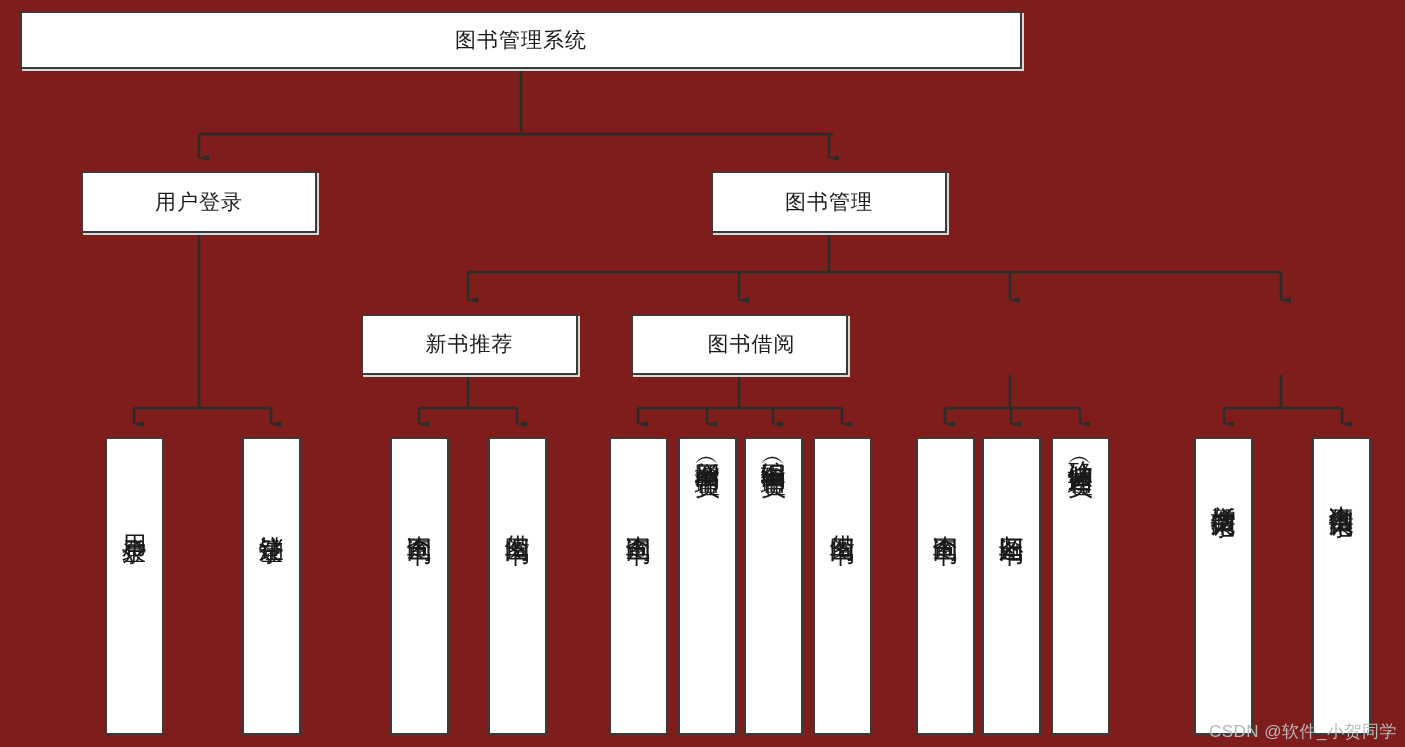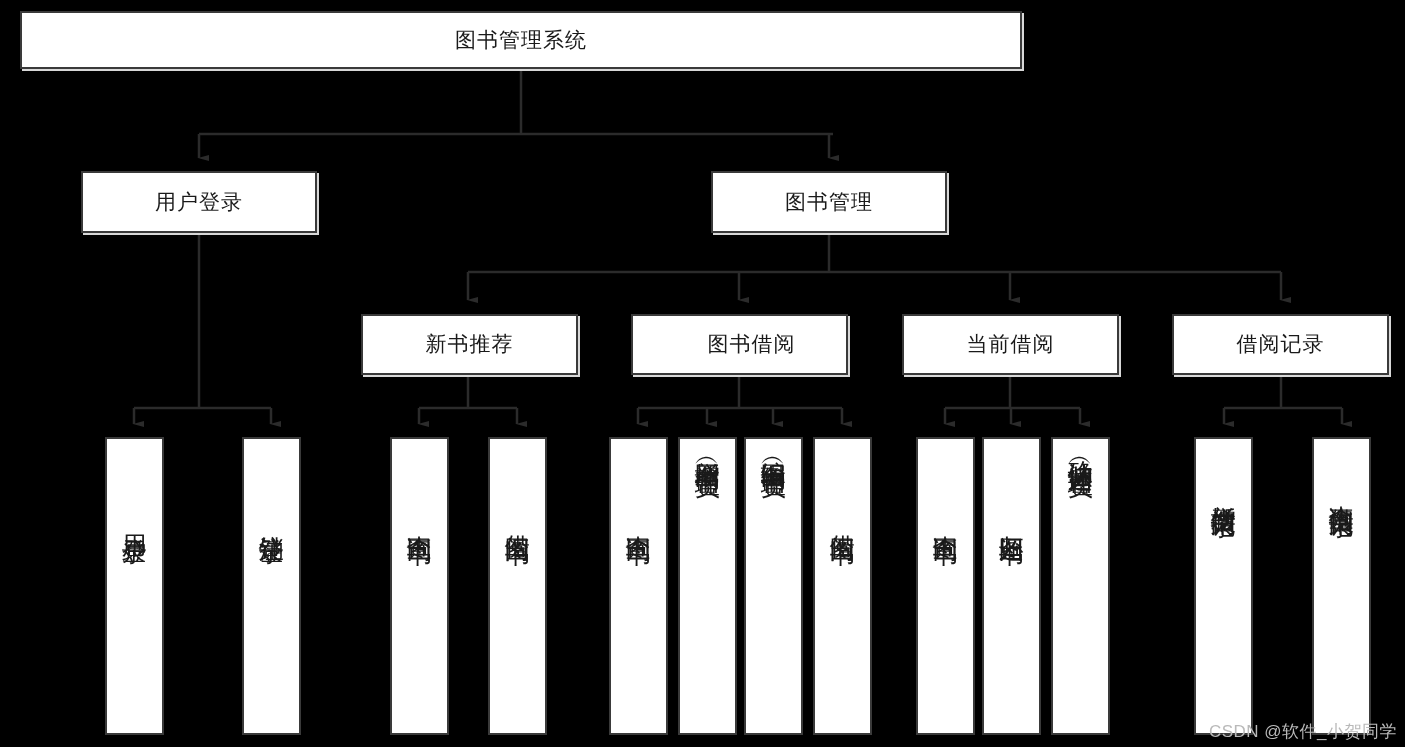--- a/index.html
+++ b/index.html
@@ -4,21 +4,21 @@
 <style>
   html,body{margin:0;padding:0;background:#ffffff;}
   body{
     font-family:"Liberation Sans","DejaVu Sans",sans-serif;
     color:#000000;
   }
   #canvas{
     position:relative;
     width:1405px;
     height:747px;
-    background:#000000;
+    background:#7f1d1d;
     overflow:hidden;
   }
   #wires{
     position:absolute;
     left:0;top:0;
     width:1405px;height:747px;
     pointer-events:none;
   }
   .node{
     position:absolute;
@@ -140,27 +140,21 @@
   </div>
 
   <div class="node shadowed" style="left:361px;top:314px;width:217px;height:61px;justify-content:center;">
     <span class="node-label">新书推荐</span>
   </div>
 
   <div class="node shadowed" style="left:631px;top:314px;width:217px;height:61px;padding-left:24px;">
     <span class="node-label">图书借阅</span>
   </div>
 
-  <div class="node shadowed" style="left:902px;top:314px;width:217px;height:61px;">
-    <span class="node-label">当前借阅</span>
-  </div>
-
-  <div class="node shadowed" style="left:1172px;top:314px;width:217px;height:61px;">
-    <span class="node-label">借阅记录</span>
-  </div>
+
 
   <div class="node leaf mid" style="left:105px;top:437px;width:59px;height:298px;">
     <span class="node-label">用户登录</span>
   </div>
 
   <div class="node leaf mid" style="left:242px;top:437px;width:59px;height:298px;">
     <span class="node-label">注销登录</span>
   </div>
 
   <div class="node leaf mid" style="left:390px;top:437px;width:59px;height:298px;">

